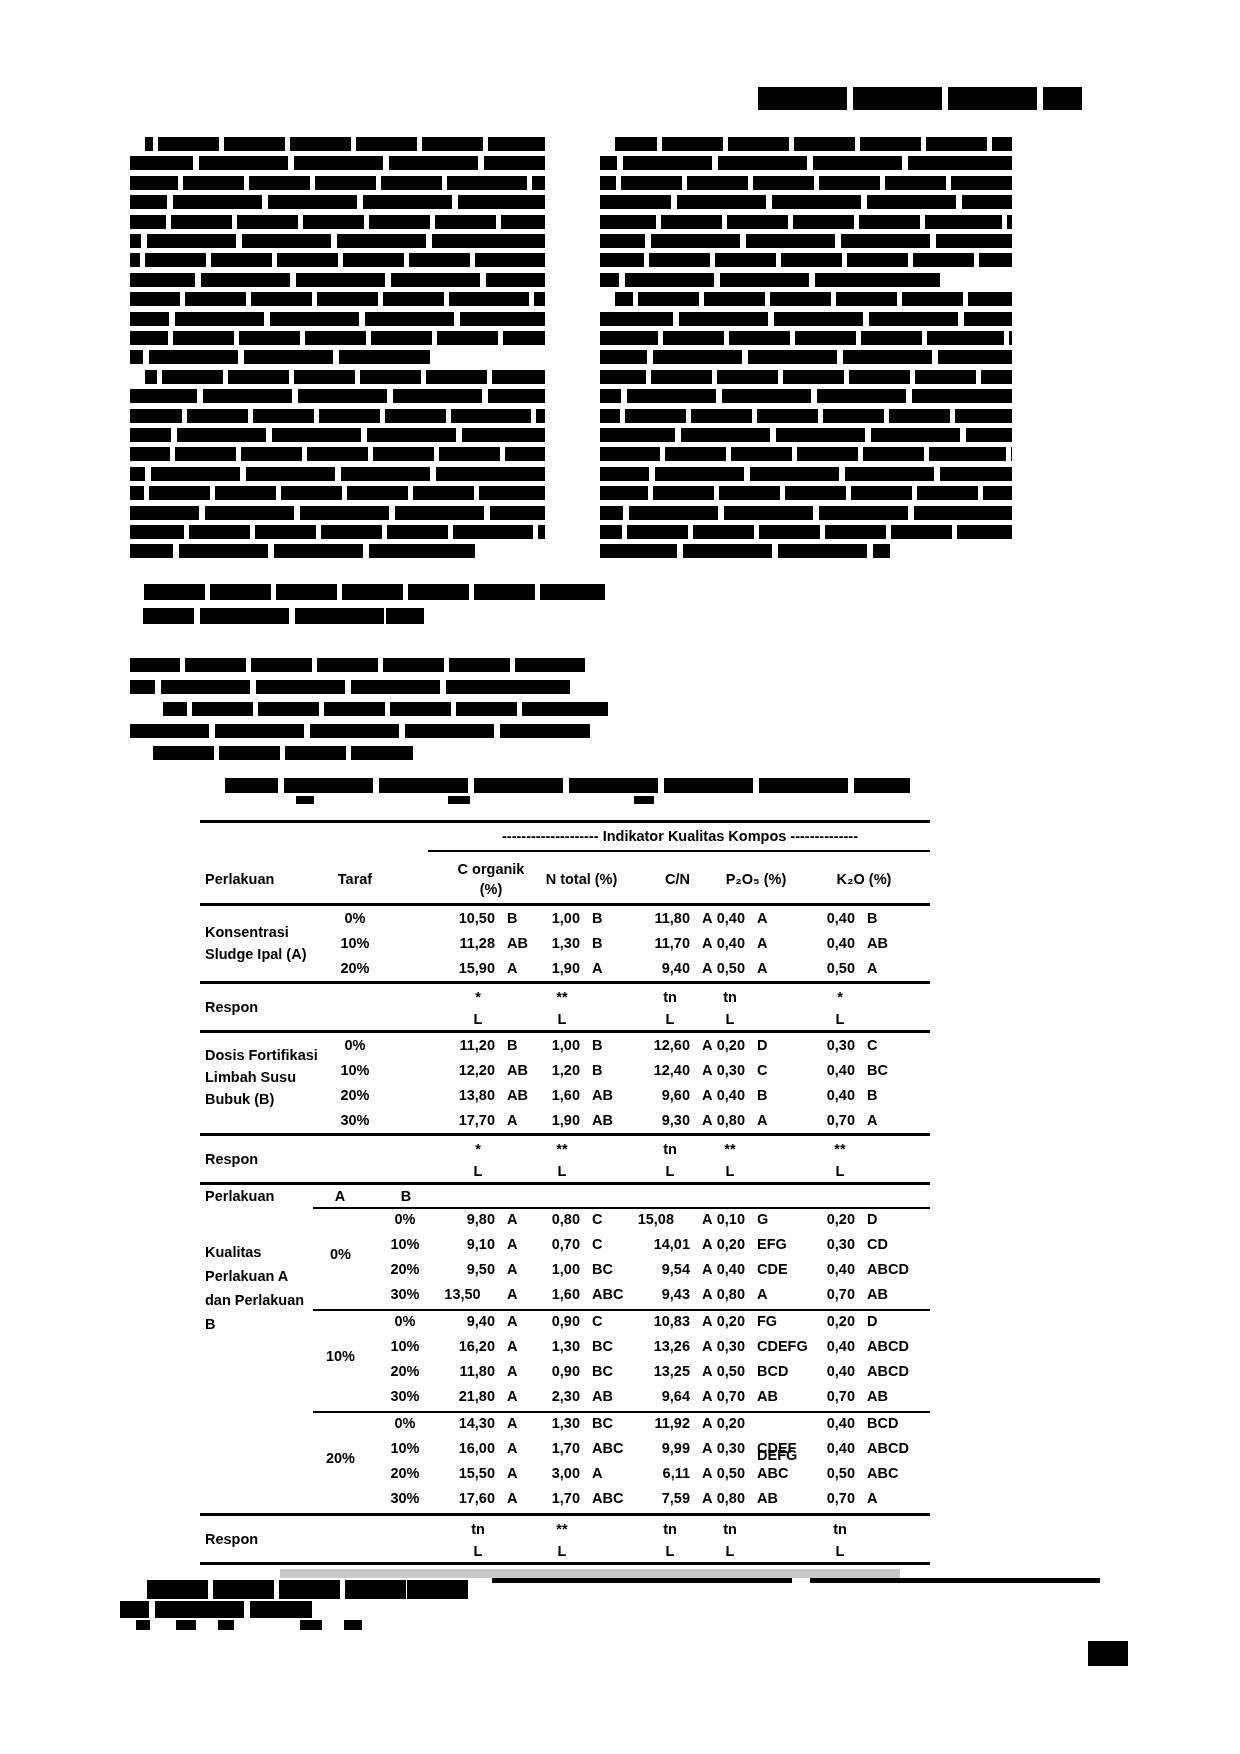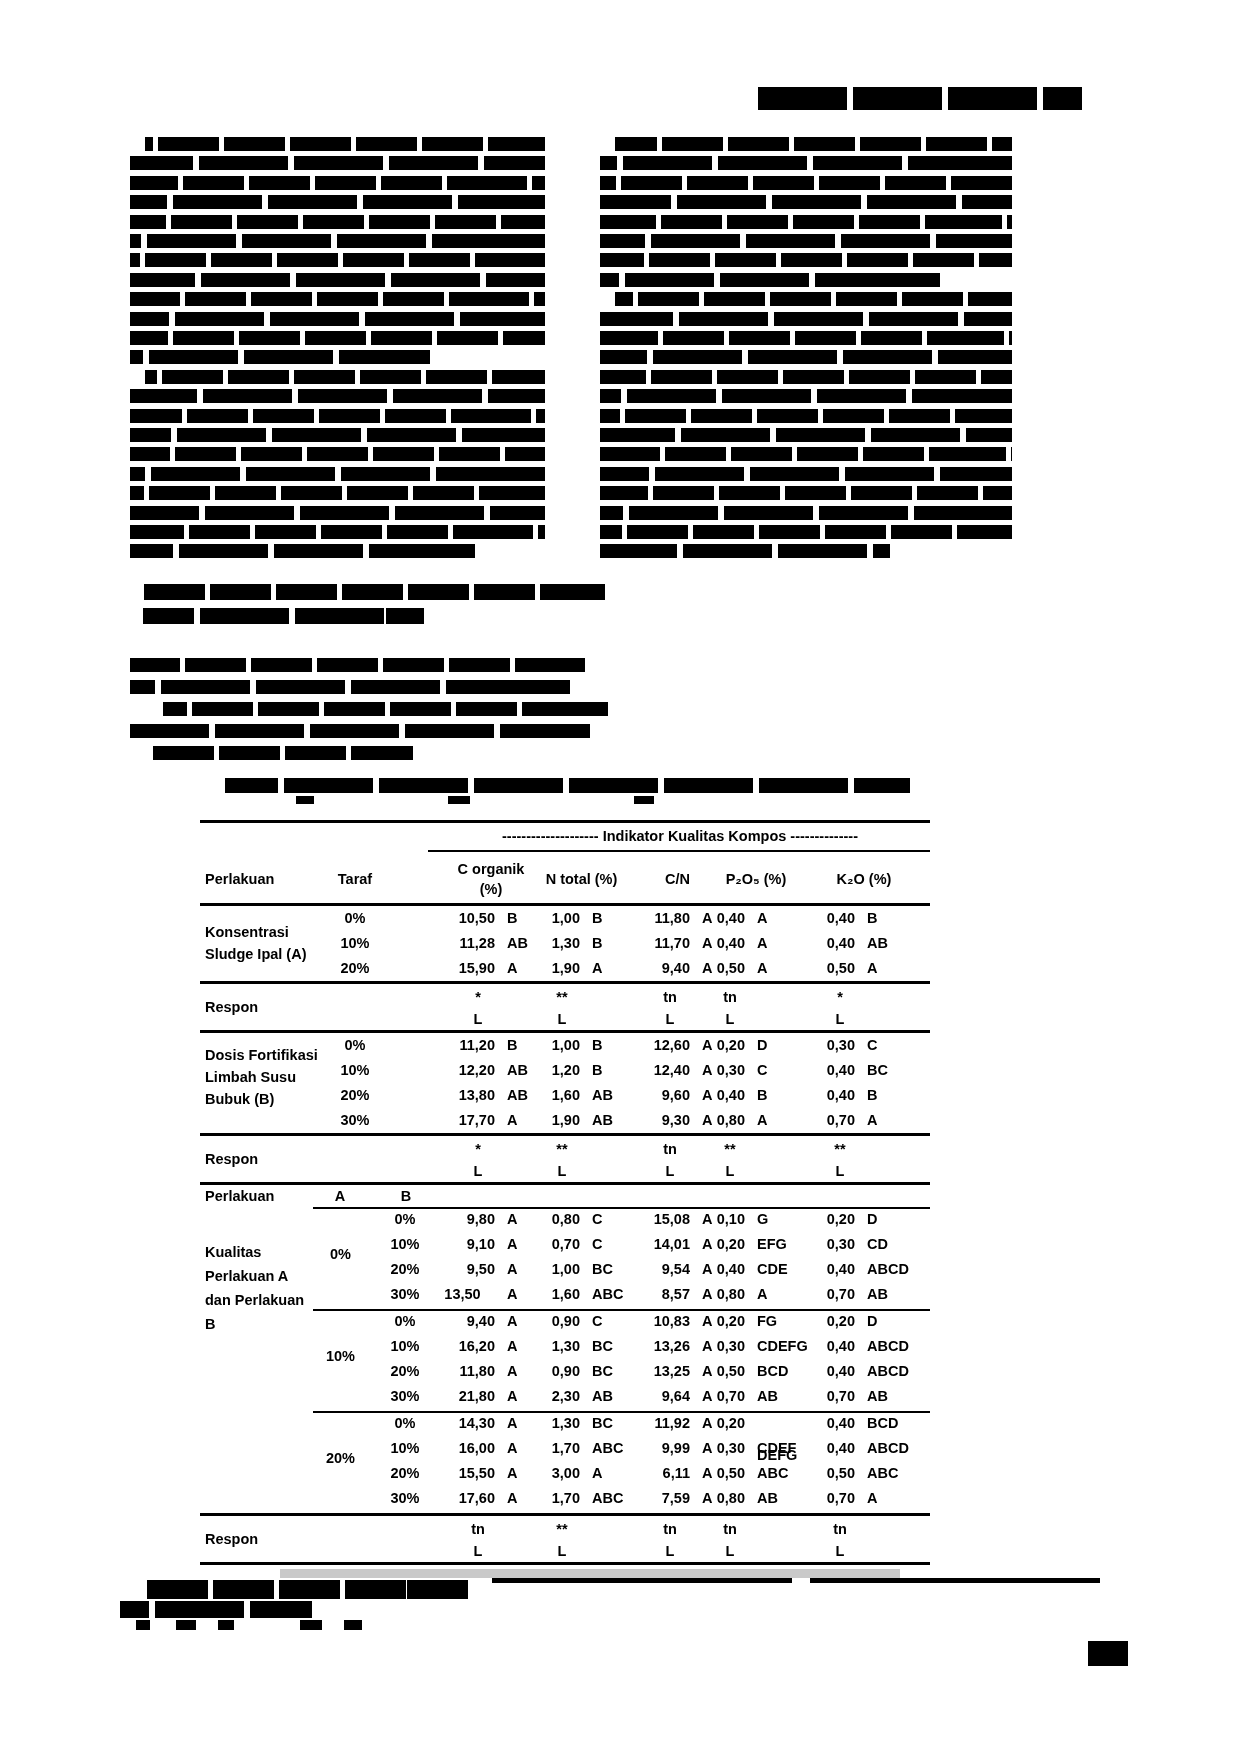--- a/index.html
+++ b/index.html
@@ -223,21 +223,21 @@
       <div class="tcell" style="left: 5px; top: 425px; width: 145px;">Kualitas</div>
       <div class="tcell" style="left: 5px; top: 449px; width: 145px;">Perlakuan A</div>
       <div class="tcell" style="left: 5px; top: 473px; width: 145px;">dan Perlakuan</div>
       <div class="tcell" style="left: 5px; top: 497px; width: 145px;">B</div>
       <div class="tcell center" style="left: 113px; top: 427px; width: 55px;">0%</div>
       <div class="tcell center" style="left: 178px; top: 392px; width: 54px;">0%</div>
       <div class="tcell right" style="left: 230px; top: 392px; width: 65px;">9,80</div>
       <div class="tcell" style="left: 307px; top: 392px; width: 45px;">A</div>
       <div class="tcell right" style="left: 318px; top: 392px; width: 62px;">0,80</div>
       <div class="tcell" style="left: 392px; top: 392px; width: 55px;">C</div>
-      <div class="tcell right" style="left: 425px; top: 392px; width: 65px; text-align: right;">15,08</div>
+      <div class="tcell right" style="left: 409px; top: 392px; width: 65px; text-align: right;">15,08</div>
       <div class="tcell" style="left: 502px; top: 392px; width: 28px;">A</div>
       <div class="tcell right" style="left: 493px; top: 392px; width: 52px;">0,10</div>
       <div class="tcell" style="left: 557px; top: 392px; width: 62px;">G</div>
       <div class="tcell right" style="left: 598px; top: 392px; width: 57px;">0,20</div>
       <div class="tcell" style="left: 667px; top: 392px; width: 63px;">D</div>
       <div class="tcell center" style="left: 178px; top: 417px; width: 54px;">10%</div>
       <div class="tcell right" style="left: 230px; top: 417px; width: 65px;">9,10</div>
       <div class="tcell" style="left: 307px; top: 417px; width: 45px;">A</div>
       <div class="tcell right" style="left: 318px; top: 417px; width: 62px;">0,70</div>
       <div class="tcell" style="left: 392px; top: 417px; width: 55px;">C</div>
@@ -256,21 +256,21 @@
       <div class="tcell" style="left: 502px; top: 442px; width: 28px;">A</div>
       <div class="tcell right" style="left: 493px; top: 442px; width: 52px;">0,40</div>
       <div class="tcell" style="left: 557px; top: 442px; width: 62px;">CDE</div>
       <div class="tcell right" style="left: 598px; top: 442px; width: 57px;">0,40</div>
       <div class="tcell" style="left: 667px; top: 442px; width: 63px;">ABCD</div>
       <div class="tcell center" style="left: 178px; top: 467px; width: 54px;">30%</div>
       <div class="tcell right" style="left: 230px; top: 467px; width: 65px; text-align: center;">13,50</div>
       <div class="tcell" style="left: 307px; top: 467px; width: 45px;">A</div>
       <div class="tcell right" style="left: 318px; top: 467px; width: 62px;">1,60</div>
       <div class="tcell" style="left: 392px; top: 467px; width: 55px;">ABC</div>
-      <div class="tcell right" style="left: 425px; top: 467px; width: 65px;">8,57</div>
+      <div class="tcell right" style="left: 425px; top: 467px; width: 65px;">9,43</div>
       <div class="tcell" style="left: 502px; top: 467px; width: 28px;">A</div>
       <div class="tcell right" style="left: 493px; top: 467px; width: 52px;">0,80</div>
       <div class="tcell" style="left: 557px; top: 467px; width: 62px;">A</div>
       <div class="tcell right" style="left: 598px; top: 467px; width: 57px;">0,70</div>
       <div class="tcell" style="left: 667px; top: 467px; width: 63px;">AB</div>
       <div class="rule" style="left: 113px; top: 489px; width: 617px; height: 1.5px;"></div>
       <div class="tcell center" style="left: 113px; top: 529px; width: 55px;">10%</div>
       <div class="tcell center" style="left: 178px; top: 494px; width: 54px;">0%</div>
       <div class="tcell right" style="left: 230px; top: 494px; width: 65px;">9,40</div>
       <div class="tcell" style="left: 307px; top: 494px; width: 45px;">A</div>

